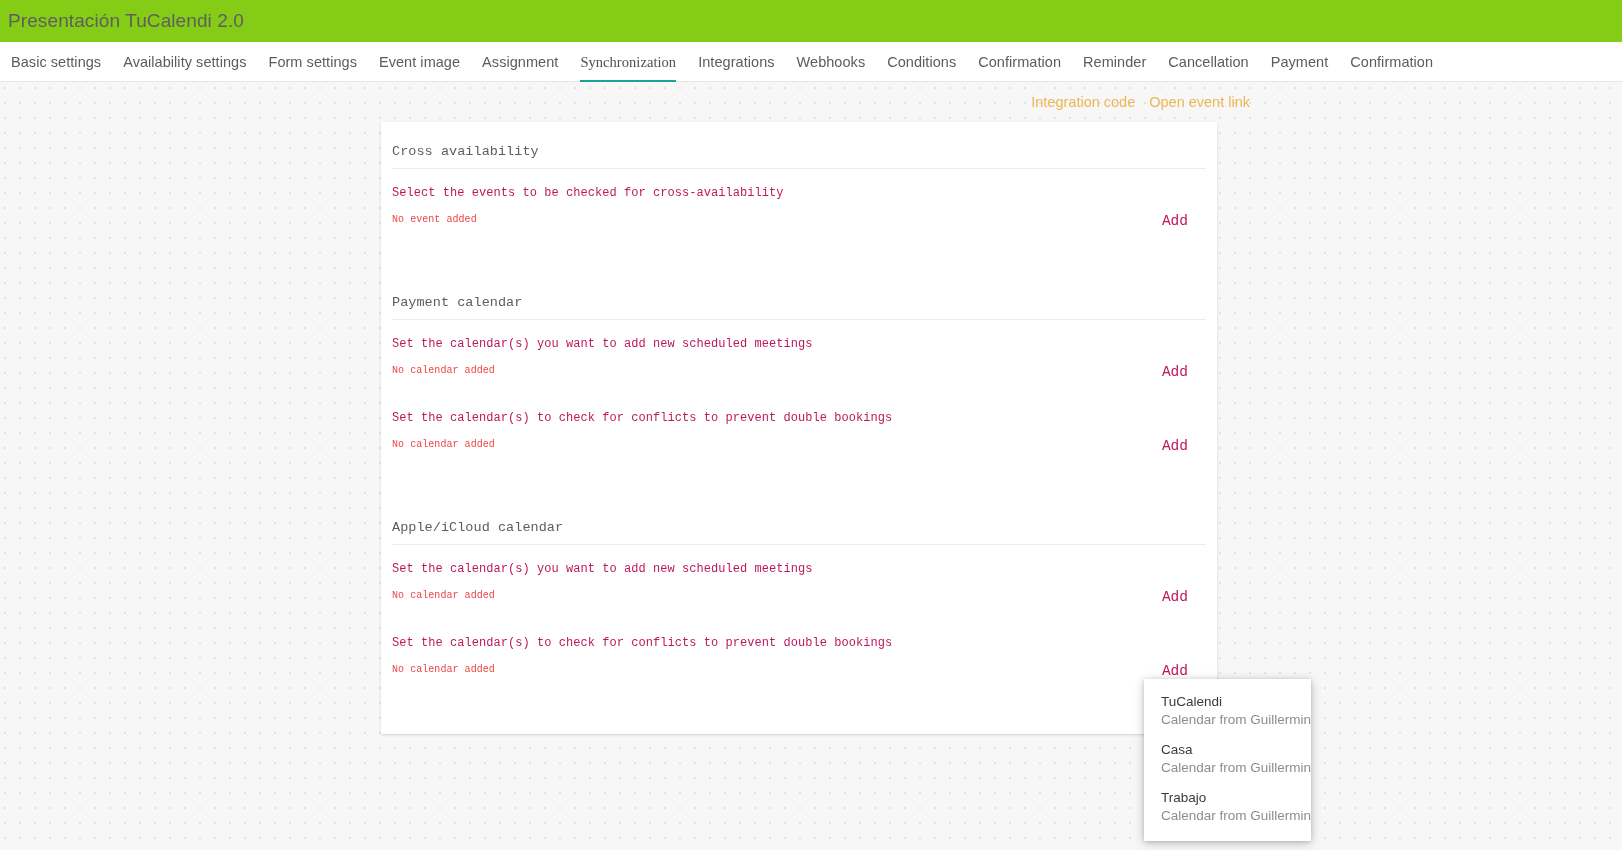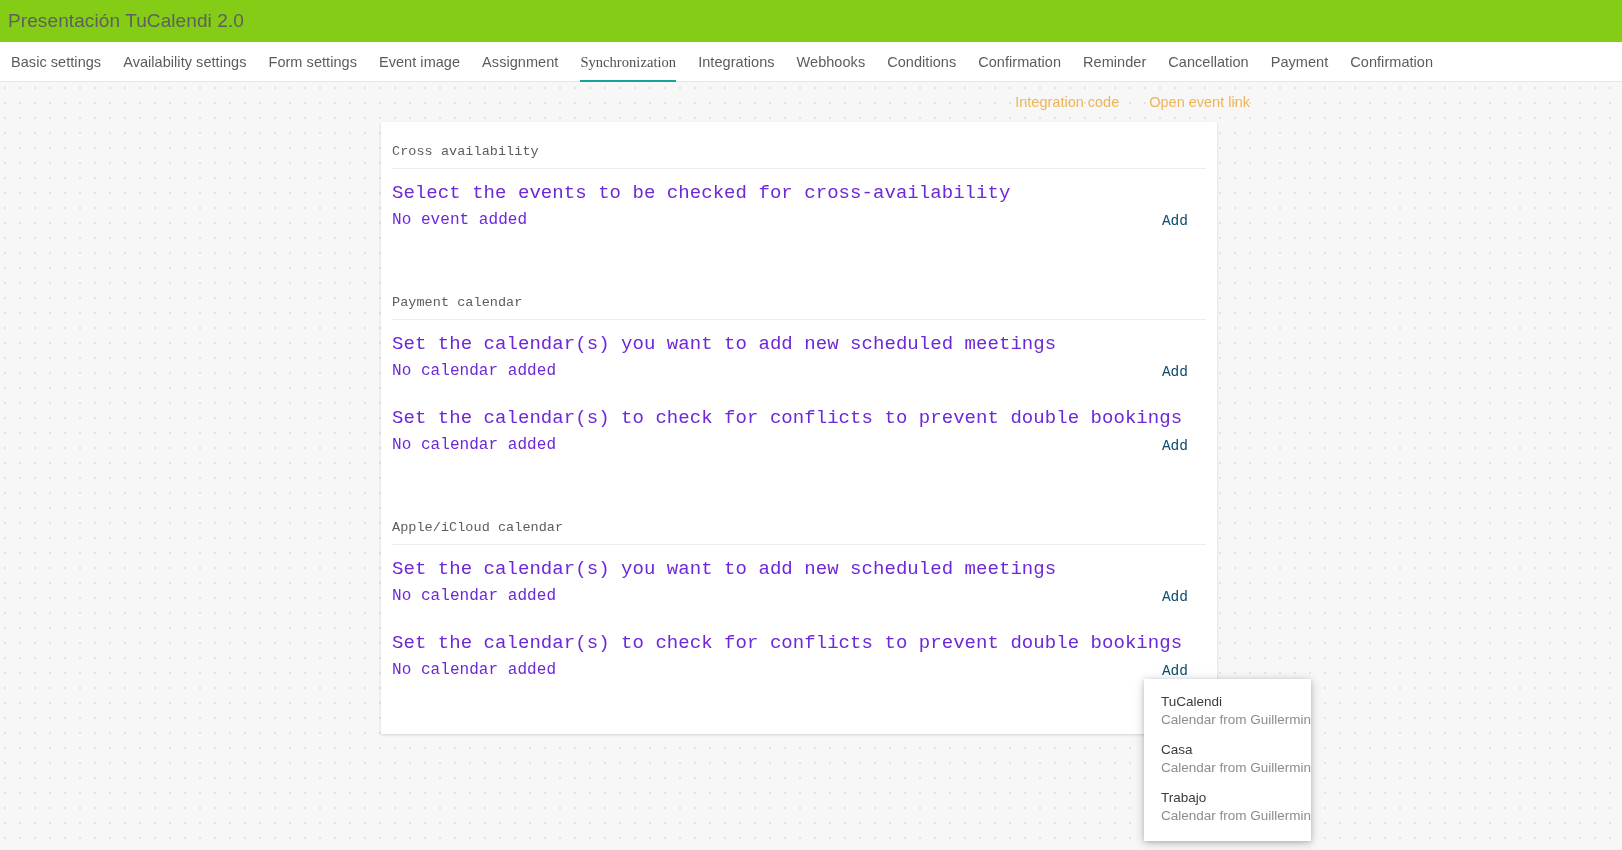--- a/index.html
+++ b/index.html
@@ -77,21 +77,21 @@
     background-size: 15px 15px;
     background-position: 4px 5px;
   }
 
   
   #action-links {
     position: absolute;
     top: 12px;
     right: 372px;
     display: flex;
-    gap: 30px;
+    gap: 14px;
     font-size: 14.5px;
   }
 
   .action-link {
     color: #efb554;
     cursor: pointer;
     white-space: nowrap;
   }
 
   
@@ -114,40 +114,40 @@
     border-bottom: 1px solid #ededed;
     letter-spacing: 0.05px;
   }
 
   .field-group {
     position: relative;
     padding-top: 15px;
   }
 
   .field-label {
-    font-size: 19px;
-    color: #6d28d9;
+    font-size: 12px;
+    color: #be185d;
     line-height: 18px;
     letter-spacing: 0.05px;
   }
 
   .field-value {
-    font-size: 16px;
-    color: #6d28d9;
+    font-size: 10px;
+    color: #ef4444;
     padding-top: 9px;
     line-height: 18px;
     letter-spacing: 0.05px;
   }
 
   .add-link {
     position: absolute;
     right: 18px;
     bottom: 0px;
     font-size: 14.5px;
-    color: #0c4a6e;
+    color: #be185d;
     cursor: pointer;
   }
 
   .spacer-sm { height: 14px; }
   .spacer-lg { height: 44px; }
 
   
   #calendar-dropdown {
     position: absolute;
     left: 1144px;

